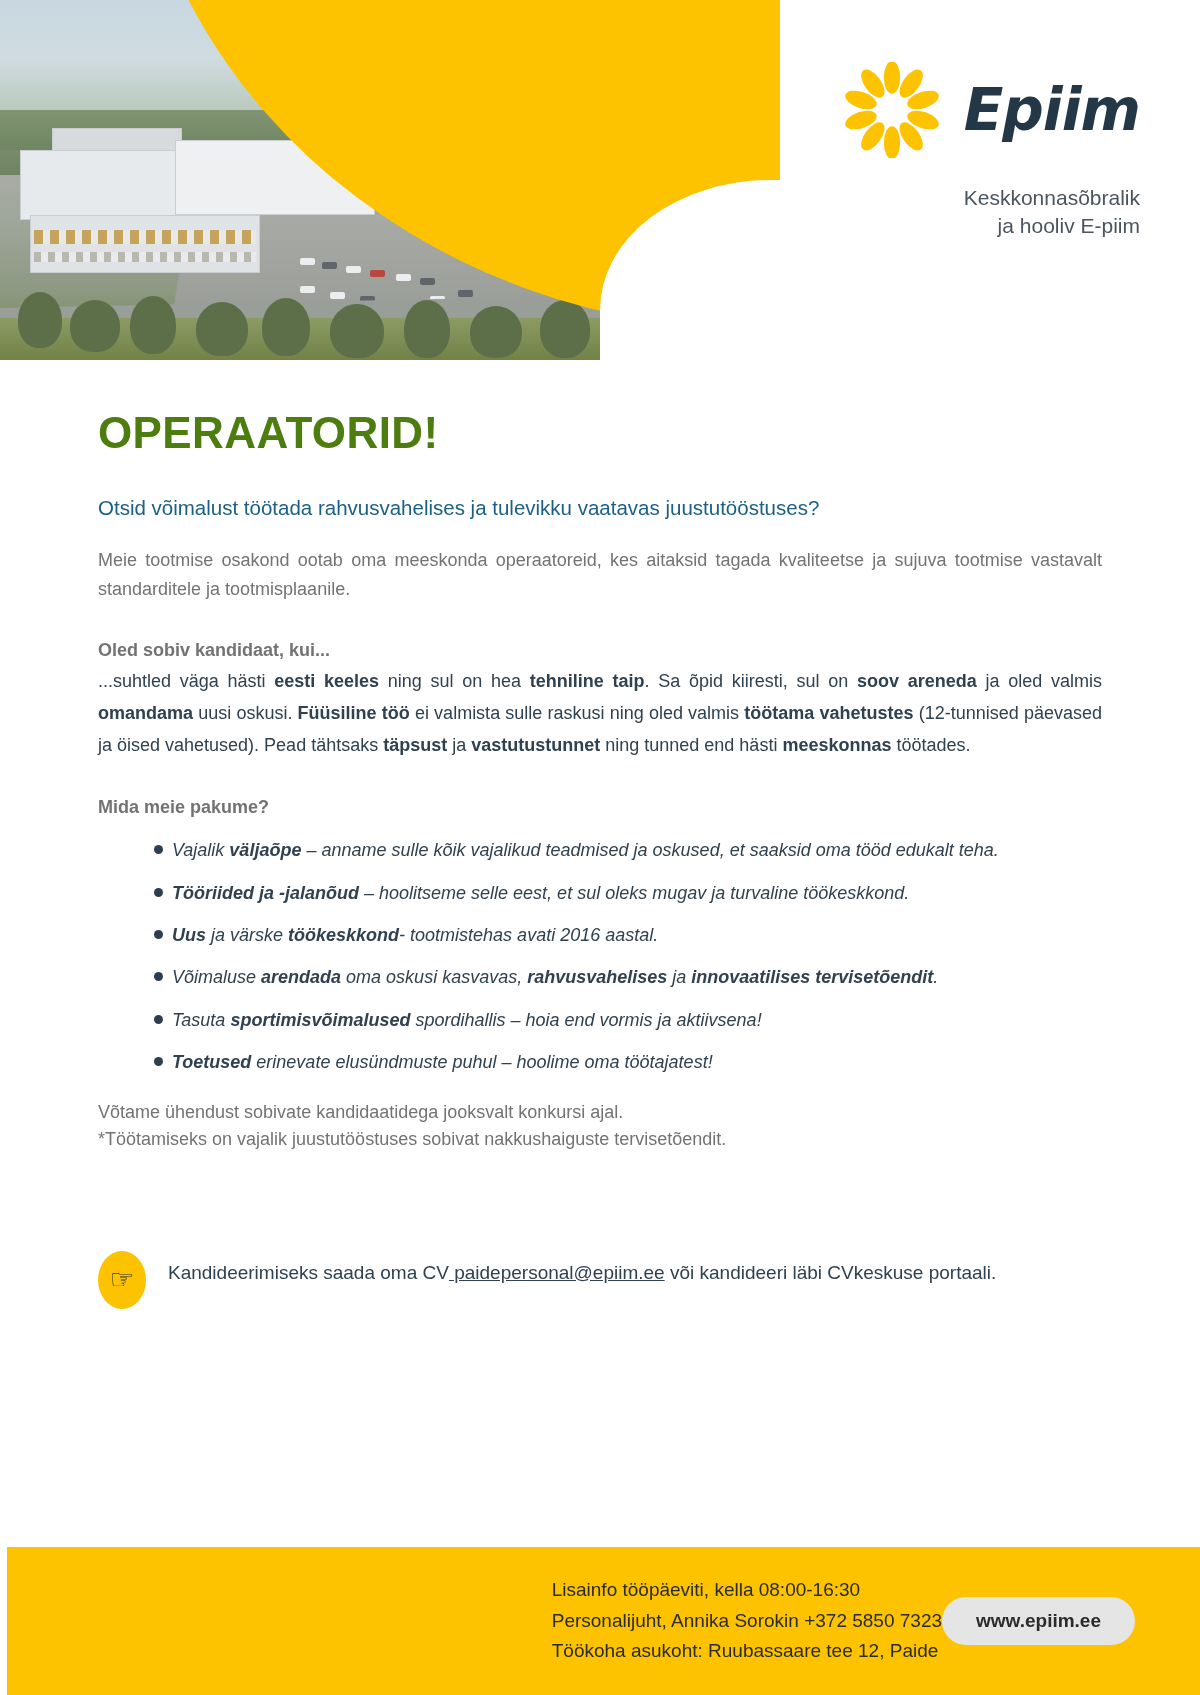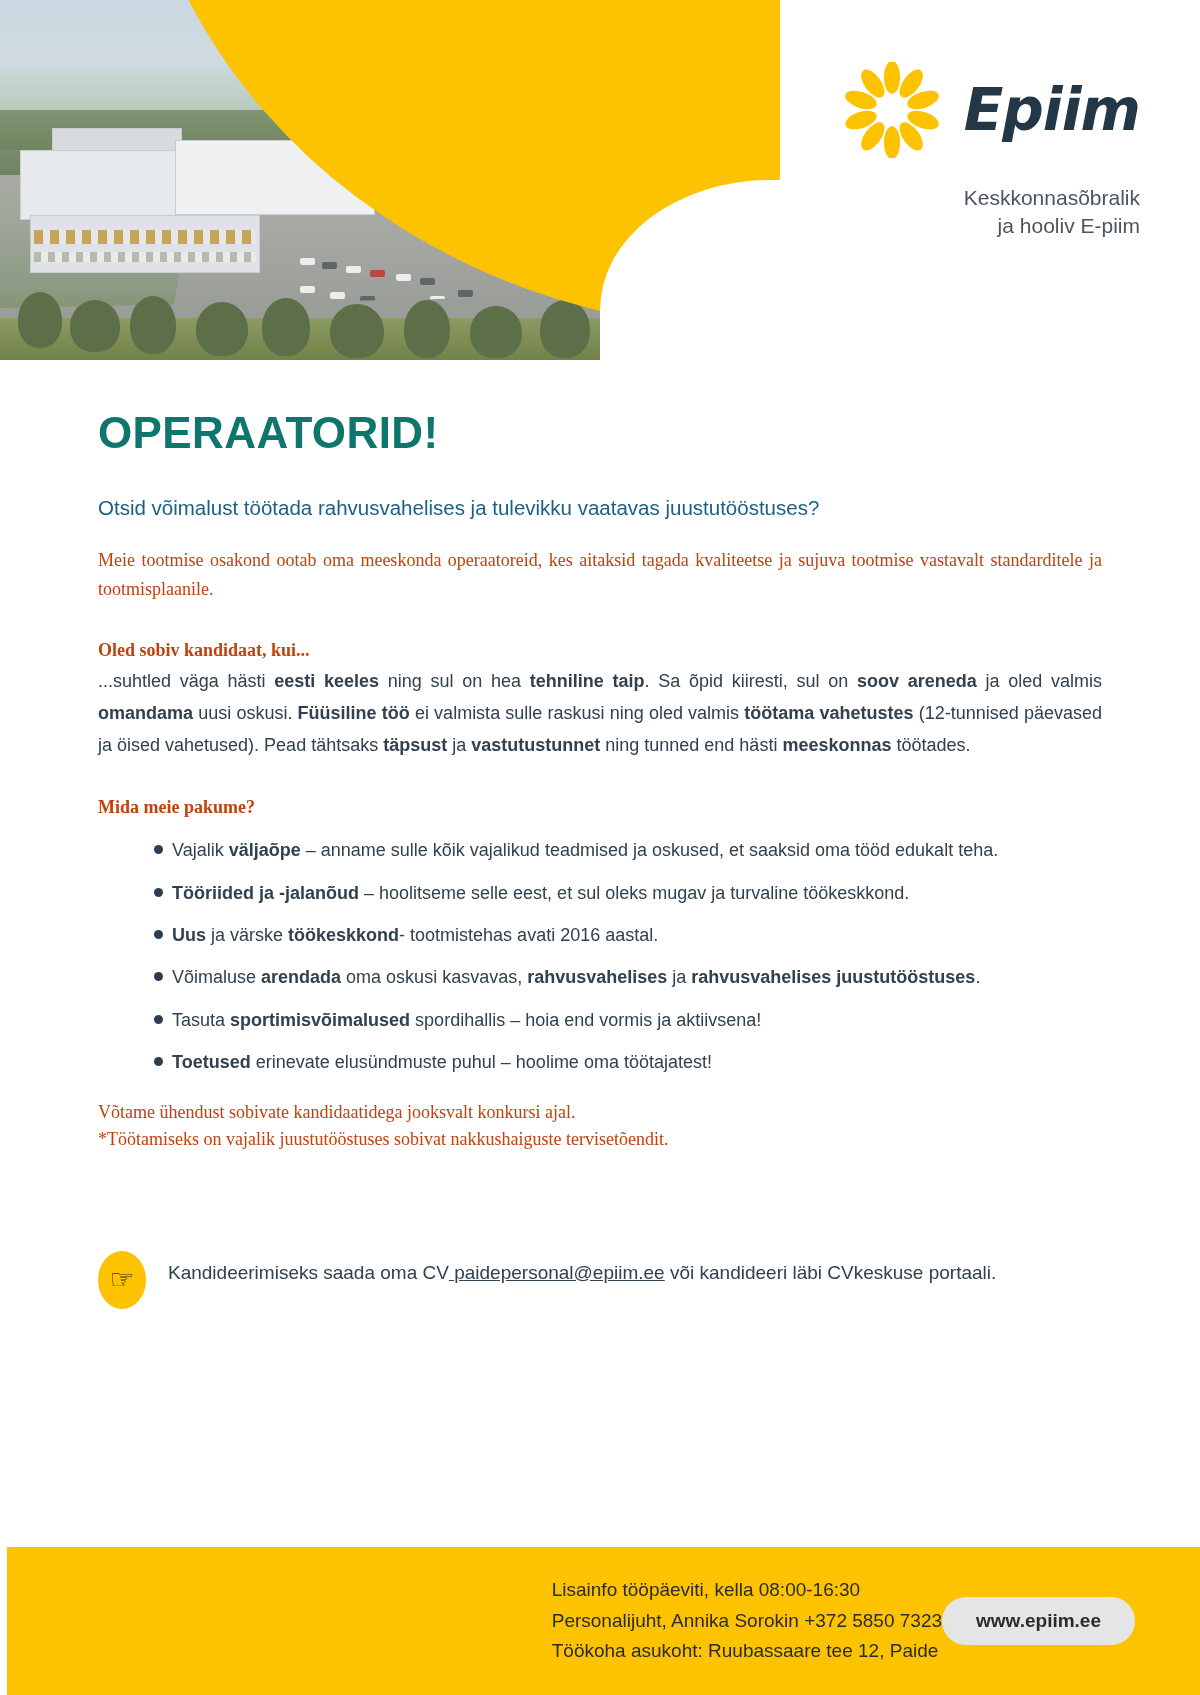--- a/index.html
+++ b/index.html
@@ -174,36 +174,35 @@
   
   .main {
     position: relative;
     padding: 48px 98px 0 98px;
     z-index: 6;
   }
 
   .job-title {
     font-size: 44px;
     font-weight: bold;
-    color: #0f766e;
+    color: #4d7c0f;
     letter-spacing: .4px;
     margin-bottom: 36px;
   }
 
   .subtitle {
     font-size: 20.5px;
     color: #1C6087;
     margin-bottom: 24px;
     line-height: 1.35;
   }
   .subtitle b { font-weight: normal; }
 
   p.body, .section-head, .bullet-text, .closing {
-    color: #c2410c;
-    font-family: Liberation Serif, serif;
+    color: #737373;
   }
 
   p.body {
     font-size: 18px;
     line-height: 1.62;
     text-align: justify;
     margin-bottom: 8px;
   }
 
   .section-head {
@@ -217,20 +216,21 @@
     font-size: 18px;
     line-height: 1.78;
     text-align: justify;
     color: #30414f;
   }
   .para-just b { font-weight: bold; }
 
   ul.offers {
     list-style: none;
     margin: 18px 0 0 56px;
+    font-style: italic;
   }
   ul.offers li {
     position: relative;
     font-size: 18px;
     line-height: 1.58;
     text-align: justify;
     color: #30414f;
     margin-bottom: 14px;
     padding-left: 18px;
   }
@@ -431,21 +431,21 @@
 
   <div class="section-head">Oled sobiv kandidaat, kui...</div>
   <div class="para-just"><span>...suhtled väga hästi </span><b>eesti keeles</b><span> ning sul on hea </span><b>tehniline taip</b><span>. Sa õpid kiiresti, sul on </span><b>soov areneda</b><span> ja oled valmis </span><b>omandama</b><span> uusi oskusi. </span><b>Füüsiline töö</b><span> ei valmista sulle raskusi ning oled valmis </span><b>töötama vahetustes</b><span> (12-tunnised päevased ja öised vahetused). Pead tähtsaks </span><b>täpsust</b><span> ja </span><b>vastutustunnet</b><span> ning tunned end hästi </span><b>meeskonnas</b><span> töötades.</span></div>
 
   <div class="section-head">Mida meie pakume?</div>
 
   <ul class="offers">
       <li><span>Vajalik </span><b>väljaõpe</b><span> – anname sulle kõik vajalikud teadmised ja oskused, et saaksid oma tööd edukalt teha.</span></li>
       <li><b>Tööriided ja -jalanõud</b><span> – hoolitseme selle eest, et sul oleks mugav ja turvaline töökeskkond.</span></li>
       <li><b>Uus</b><span> ja värske </span><b>töökeskkond</b><span>- tootmistehas avati 2016 aastal.</span></li>
-      <li><span>Võimaluse </span><b>arendada</b><span> oma oskusi kasvavas, </span><b>rahvusvahelises</b><span> ja </span><b>rahvusvahelises juustutööstuses</b><span>.</span></li>
+      <li><span>Võimaluse </span><b>arendada</b><span> oma oskusi kasvavas, </span><b>rahvusvahelises</b><span> ja </span><b>innovaatilises tervisetõendit</b><span>.</span></li>
       <li><span>Tasuta </span><b>sportimisvõimalused</b><span> spordihallis – hoia end vormis ja aktiivsena!</span></li>
       <li><b>Toetused</b><span> erinevate elusündmuste puhul – hoolime oma töötajatest!</span></li>
     </ul>
 
   <div class="closing">
     <span class="note">Võtame ühendust sobivate kandidaatidega jooksvalt konkursi ajal.</span>
     <span class="note">*Töötamiseks on vajalik juustutööstuses sobivat nakkushaiguste tervisetõendit.</span>
   </div>
 
   <div class="apply">

